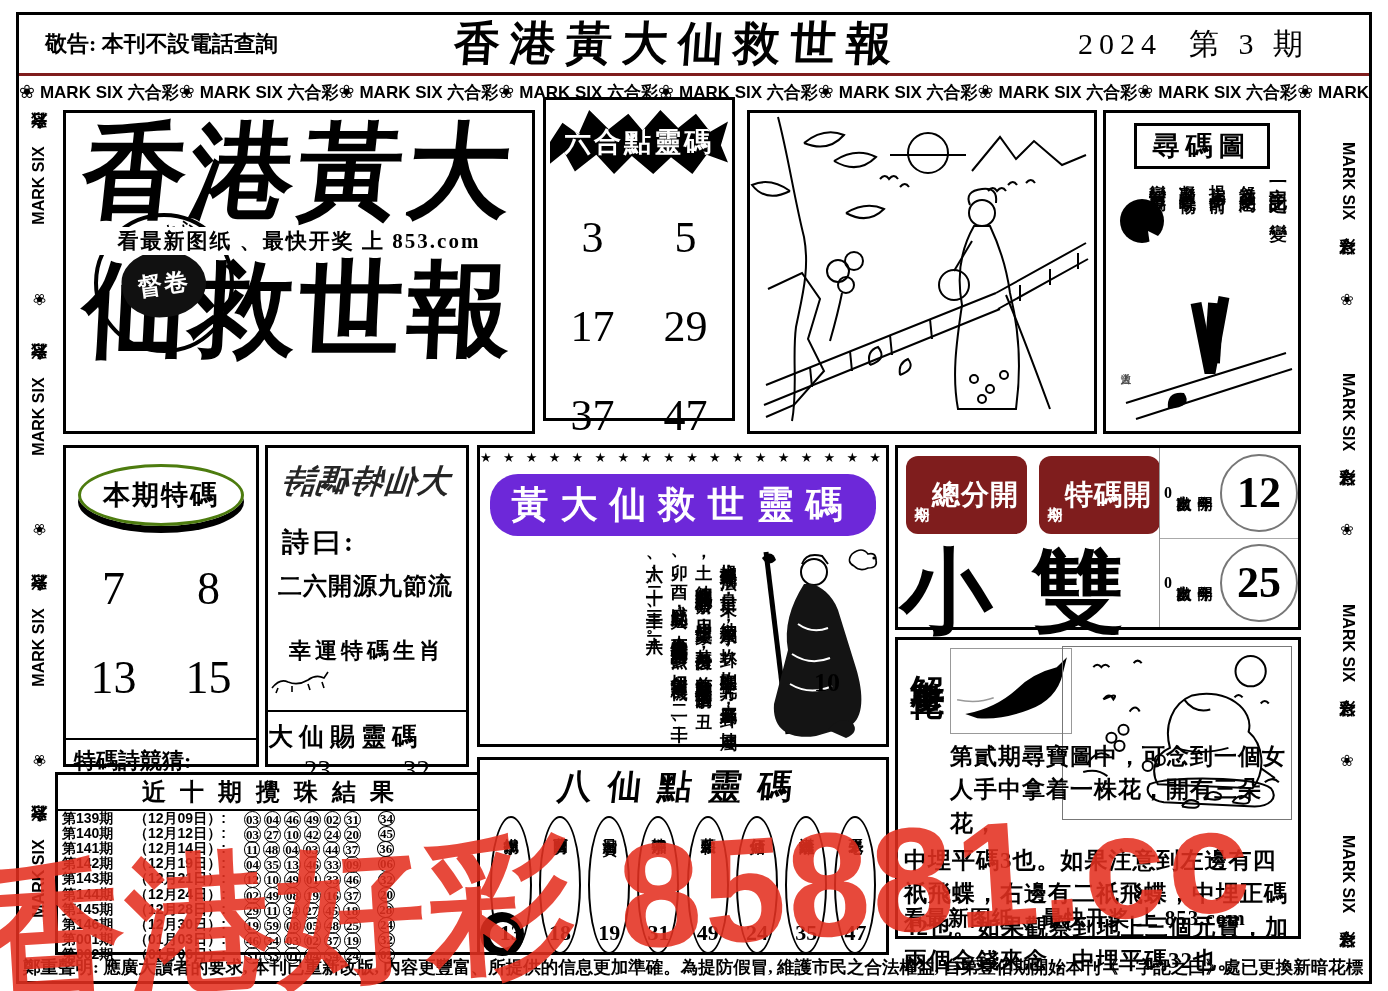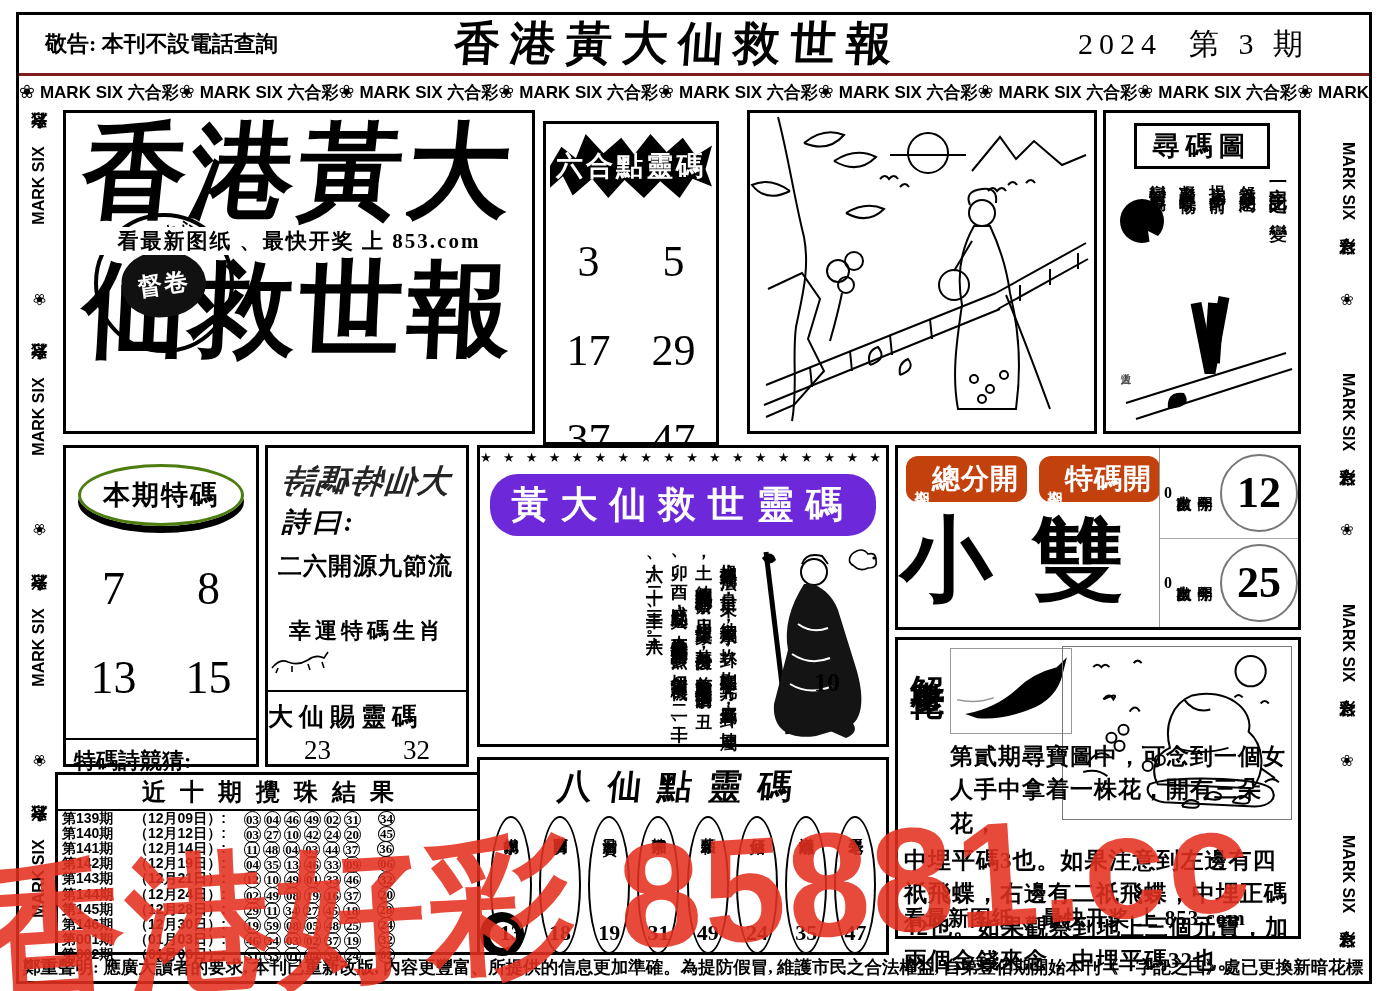--- a/index.html
+++ b/index.html
@@ -25,21 +25,21 @@
   
   .mast{left:44px;top:95px;width:472px;height:324px;overflow:hidden;}
   .mast-row{font-size:104px;font-weight:900;line-height:1.02;letter-spacing:4px;text-align:center;white-space:nowrap;}
   .mast-row.r1{transform:skewX(-6deg);margin-top:6px;}
   .mast-row.r2{transform:skewX(-3deg);}
   .mast-promo{text-align:center;font-size:21px;font-weight:bold;letter-spacing:2px;margin:2px 0;position:relative;z-index:3;background:#fff;}
   .stamp{position:absolute;left:28px;top:100px;width:132px;height:132px;border:4px solid #000;border-radius:50%;z-index:2;}
   .stamp-arc{position:absolute;left:10px;top:8px;width:110px;text-align:center;font-size:15px;font-weight:bold;letter-spacing:2px;transform:rotate(-14deg);}
   .stamp-core{position:absolute;left:24px;top:34px;width:84px;height:66px;background:#111;border-radius:45% 55% 50% 50%;color:#fff;font-size:24px;font-weight:900;display:flex;align-items:center;justify-content:center;letter-spacing:2px;transform:rotate(-8deg);}
   
-  .numcol{left:524px;top:106px;width:176px;height:324px;}
+  .numcol{left:524px;top:82px;width:192px;height:324px;}
   .numcol-hd{margin:10px 4px 0 4px;background:#000;color:#fff;font-weight:900;font-size:27px;text-align:center;letter-spacing:3px;padding:14px 0;clip-path:polygon(0 50%,7% 20%,16% 38%,22% 0,33% 30%,44% 6%,52% 32%,62% 0,72% 28%,82% 6%,90% 34%,100% 18%,96% 55%,100% 82%,88% 70%,80% 100%,68% 74%,58% 100%,46% 72%,36% 100%,26% 70%,14% 96%,8% 66%,0 84%);}
   .numpair{display:flex;justify-content:space-around;font-size:44px;margin-top:38px;}
   
   .pict{left:728px;top:95px;width:350px;height:324px;}
   .pict svg{width:100%;height:100%;}
   
   .xunma{left:1084px;top:95px;width:198px;height:324px;}
   .xunma-title{margin:10px auto 0 auto;width:130px;border:3px solid #000;text-align:center;font-size:27px;font-weight:900;letter-spacing:6px;padding:2px 0;}
   .xunma-body{position:absolute;right:8px;top:58px;height:220px;display:flex;flex-direction:row-reverse;gap:7px;}
   .vtxt{writing-mode:vertical-rl;text-orientation:upright;font-size:17px;font-weight:bold;letter-spacing:3px;}
@@ -49,38 +49,38 @@
   
   .benqi{left:44px;top:430px;width:196px;height:322px;}
   .benqi-oval{margin:16px auto 0 auto;width:160px;height:56px;border:3px solid #4d7c0f;border-radius:50%;box-shadow:0 7px 0 #000;display:flex;align-items:center;justify-content:center;font-size:27px;font-weight:900;letter-spacing:2px;}
   .benqi-pair{display:flex;justify-content:space-around;font-size:46px;margin-top:36px;}
   .benqi-quiz{border-top:2px solid #000;margin-top:34px;padding:6px 8px 0 8px;}
   .benqi-quiz .q1{font-size:22px;font-weight:bold;}
   .benqi-quiz .q2{font-size:25px;font-weight:900;margin-top:2px;letter-spacing:1px;}
   
   .poetry{left:246px;top:430px;width:204px;height:322px;}
   .poetry-styled{text-align:center;font-size:32px;font-weight:900;margin-top:12px;transform:scaleX(-1) skewX(18deg);opacity:.85;letter-spacing:2px;}
-  .poetry-shiyue{font-size:27px;font-weight:900;margin:0 0 0 14px;letter-spacing:4px;font-style:italic;}
+  .poetry-shiyue{font-size:27px;font-weight:900;margin:20px 0 0 14px;letter-spacing:4px;}
   .poetry-verse{font-size:24px;font-weight:bold;margin:10px 0 0 10px;letter-spacing:1px;}
   .poetry-lucky{font-size:22px;font-weight:bold;text-align:center;margin-top:34px;letter-spacing:4px;}
   .poetry-horse{text-align:center;margin-top:2px;}
   .poetry-grant{border-top:2px solid #000;margin-top:16px;padding-top:8px;text-align:left;font-size:25px;font-weight:900;letter-spacing:6px;}
   .poetry-gnums{display:flex;justify-content:space-around;font-size:27px;margin-top:2px;}
   
   .lingma{left:458px;top:430px;width:412px;height:302px;}
   .lm-stars{text-align:center;font-size:13px;letter-spacing:4px;margin-top:2px;white-space:nowrap;overflow:hidden;}
   .lm-banner{margin:8px 10px;background:#6d28d9;color:#fff;border-radius:28px;text-align:center;font-size:37px;font-weight:900;letter-spacing:12px;padding:6px 0;}
   .lm-body{position:absolute;left:8px;top:102px;width:252px;height:186px;writing-mode:vertical-rl;text-orientation:upright;font-size:17px;font-weight:bold;line-height:1.45;letter-spacing:2px;}
   .lm-art{position:absolute;right:4px;top:96px;width:150px;height:200px;}
   .lm-num{position:absolute;right:46px;bottom:46px;font-size:26px;font-weight:bold;}
   
   .xs{left:876px;top:430px;width:406px;height:185px;}
   .xs-left{position:absolute;left:0;top:0;width:268px;height:100%;}
   .xs-badges{display:flex;gap:12px;margin:8px 0 0 8px;}
-  .badge{background:#c2410c;color:#fff;border-radius:12px;display:flex;align-items:center;padding:4px 8px;gap:3px;}
+  .badge{background:#7f1d1d;color:#fff;border-radius:12px;display:flex;align-items:center;padding:20px 8px;gap:3px;}
   .badge .pfx{writing-mode:vertical-rl;text-orientation:upright;font-size:15px;font-weight:bold;line-height:1;}
   .badge .blabel{font-size:28px;font-weight:900;letter-spacing:1px;}
   .xs-result{font-size:92px;font-weight:900;text-align:center;letter-spacing:40px;margin-top:-4px;white-space:nowrap;}
   .xs-right{position:absolute;right:0;top:0;width:138px;height:100%;border-left:1px solid #999;}
   .statgrp{height:50%;display:flex;align-items:center;justify-content:flex-start;gap:4px;padding-left:4px;box-sizing:border-box;}
   .statgrp + .statgrp{border-top:1px solid #aaa;}
   .stat-lbls{display:flex;flex-direction:row-reverse;gap:2px;}
   .stat-v{writing-mode:vertical-rl;text-orientation:upright;font-size:15px;font-weight:bold;}
   .stat-zero{font-size:16px;font-weight:bold;align-self:flex-end;}
   .bigcirc{width:74px;height:74px;border:2px solid #777;border-radius:50%;display:flex;align-items:center;justify-content:center;font-size:44px;font-weight:bold;margin-left:2px;}

